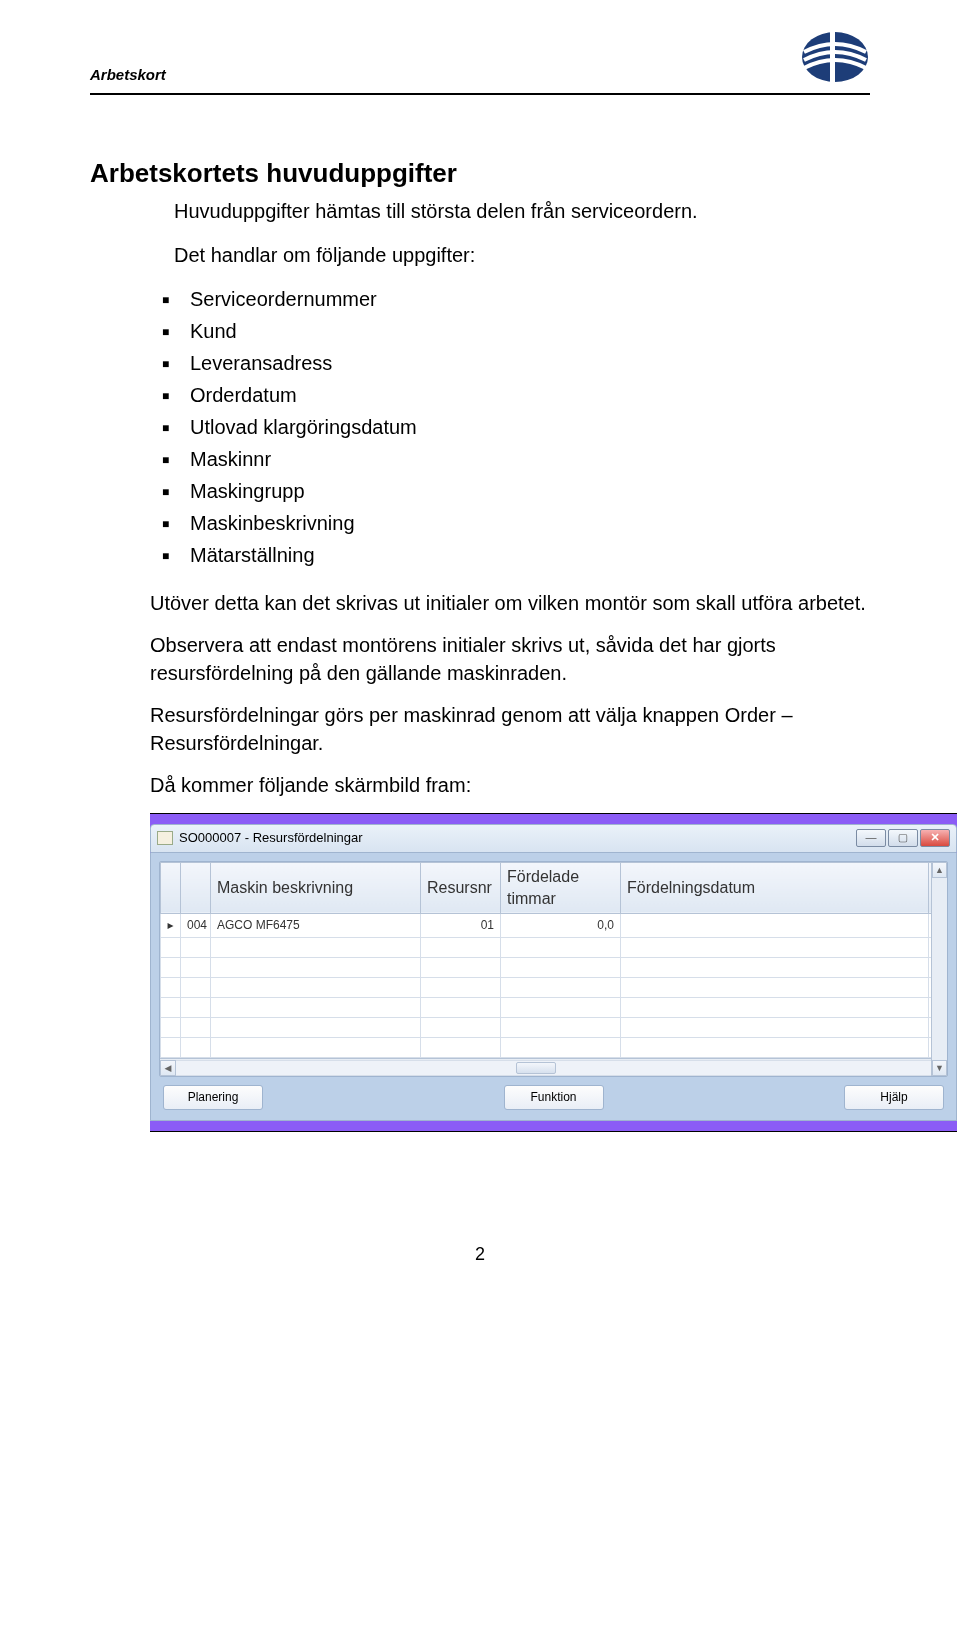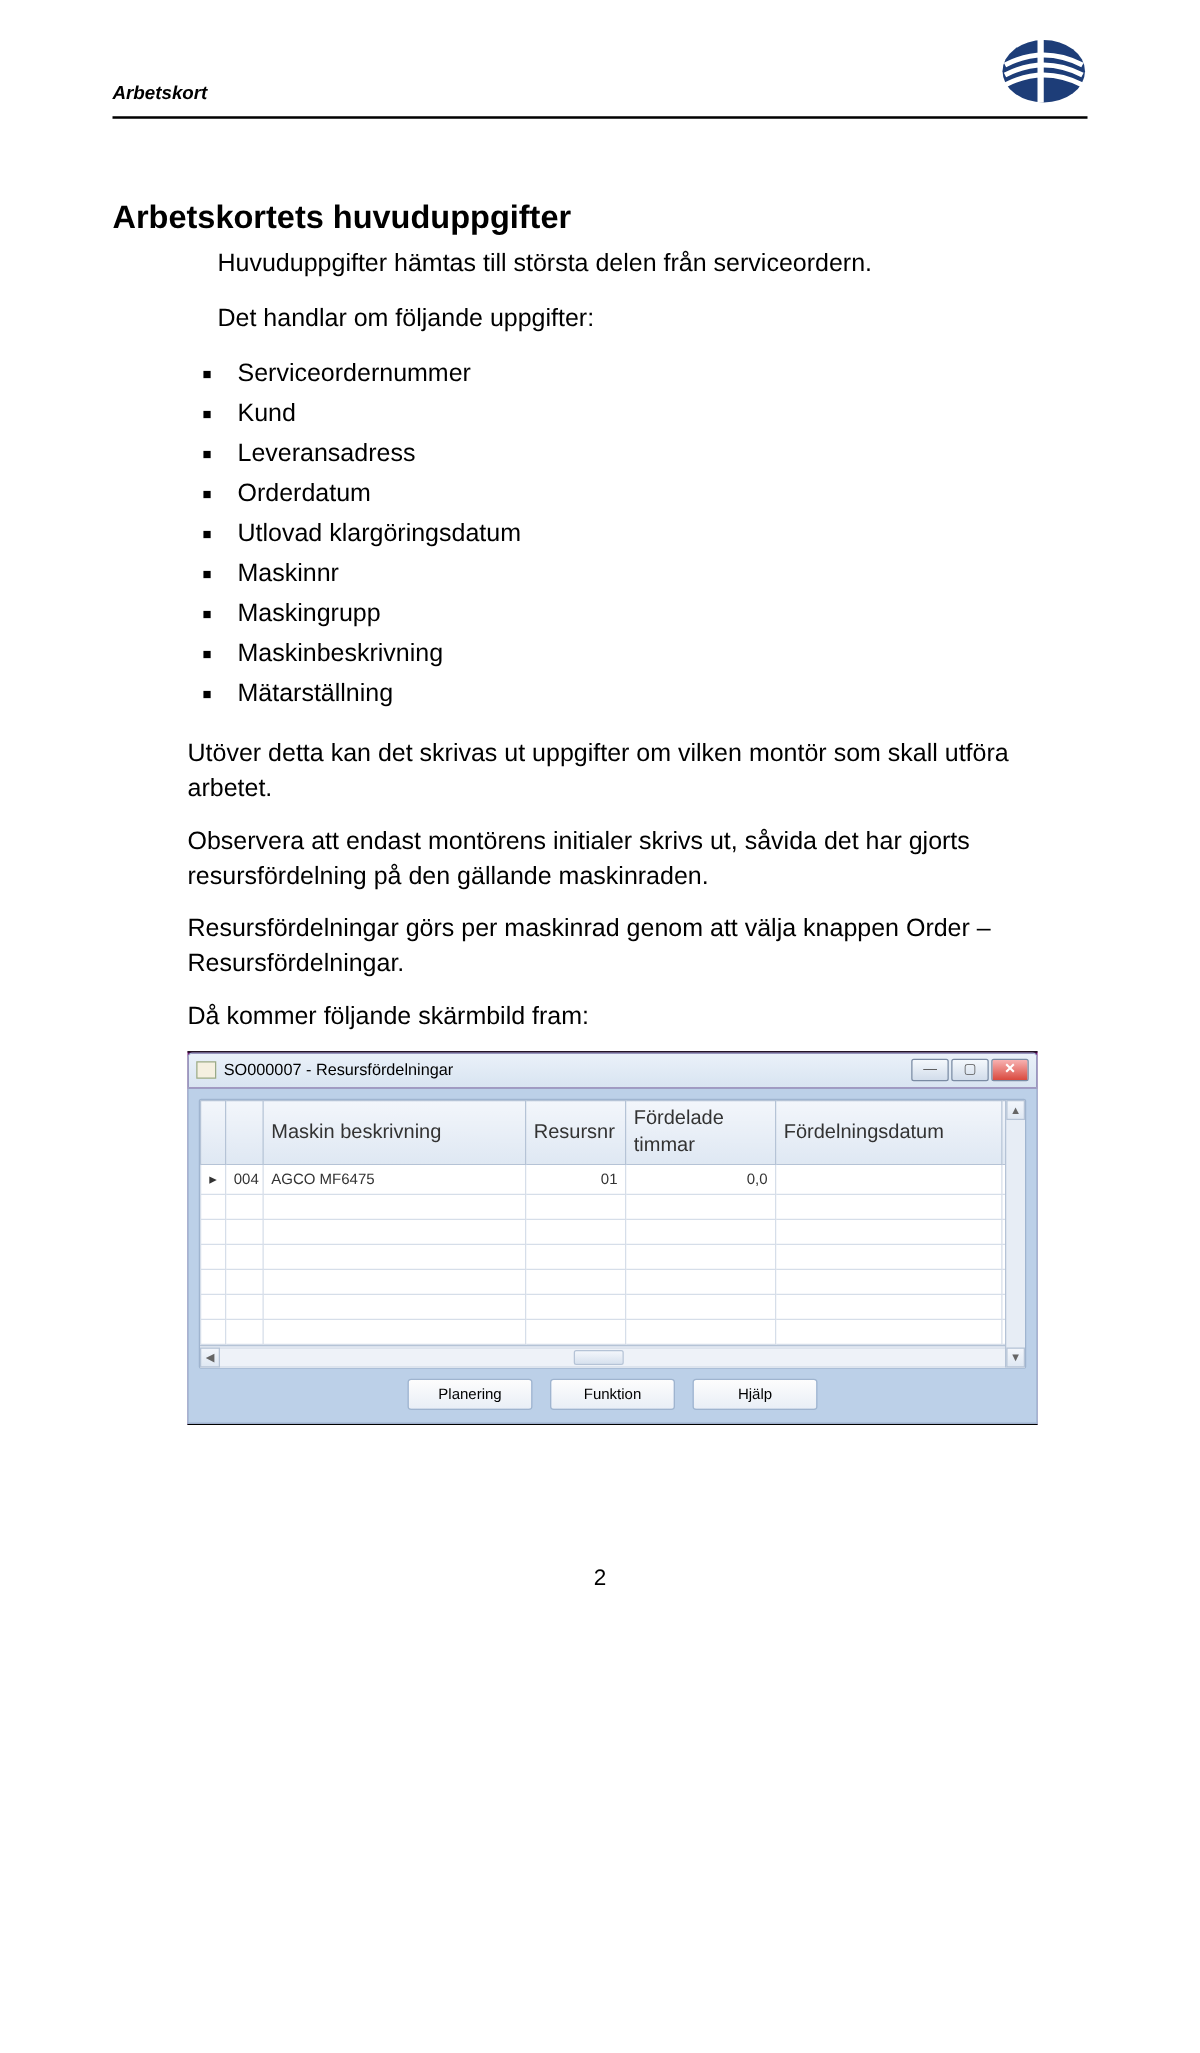--- a/index.html
+++ b/index.html
@@ -57,27 +57,27 @@
     width: 28px;
     margin-left: -28px;
     vertical-align: 2px;
   }
   .para {
     margin: 14px 0 14px 60px;
   }
   
   .window {
     margin: 12px 0 10px 60px;
-    width: 680px;
+    width: 807px;
     border-top: 1px solid #000;
     border-bottom: 1px solid #000;
-    padding: 0 0;
+    padding: 10px 0;
     font-family: "Segoe UI", Tahoma, Arial, sans-serif;
     font-size: 13px;
-    background: #701a75;
+    background: #8b5cf6;
   }
   .titlebar {
     display: flex;
     align-items: center;
     justify-content: space-between;
     background: linear-gradient(#eaf1f9, #d8e4f1);
     border: 1px solid #9fb4cf;
     border-radius: 4px 4px 0 0;
     padding: 4px 6px;
   }
@@ -204,21 +204,21 @@
     left: 45%;
     top: 1px;
     width: 40px;
     height: 12px;
     background: linear-gradient(#f3f6fb, #d7e1ee);
     border: 1px solid #b5c3d6;
     border-radius: 2px;
   }
   .button-row {
     display: flex;
-    justify-content: center;
+    justify-content: space-between;
     gap: 14px;
     padding: 8px 4px 2px 4px;
   }
   .ui-btn {
     min-width: 100px;
     padding: 3px 14px;
     background: linear-gradient(#fdfdfd, #e9eef6);
     border: 1px solid #9fb4cf;
     border-radius: 3px;
     font-size: 12px;
@@ -256,21 +256,21 @@
     <li>Kund</li>
     <li>Leveransadress</li>
     <li>Orderdatum</li>
     <li>Utlovad klargöringsdatum</li>
     <li>Maskinnr</li>
     <li>Maskingrupp</li>
     <li>Maskinbeskrivning</li>
     <li>Mätarställning</li>
   </ul>
 
-  <p class="para">Utöver detta kan det skrivas ut uppgifter om vilken montör som skall utföra arbetet.</p>
+  <p class="para">Utöver detta kan det skrivas ut initialer om vilken montör som skall utföra arbetet.</p>
   <p class="para">Observera att endast montörens initialer skrivs ut, såvida det har gjorts resursfördelning på den gällande maskinraden.</p>
   <p class="para">Resursfördelningar görs per maskinrad genom att välja knappen Order – Resursfördelningar.</p>
   <p class="para">Då kommer följande skärmbild fram:</p>
 
   <div class="window">
     <div class="titlebar">
       <div class="titlebar-left">
         <span class="app-icon"></span>
         <span>SO000007 - Resursfördelningar</span>
       </div>

